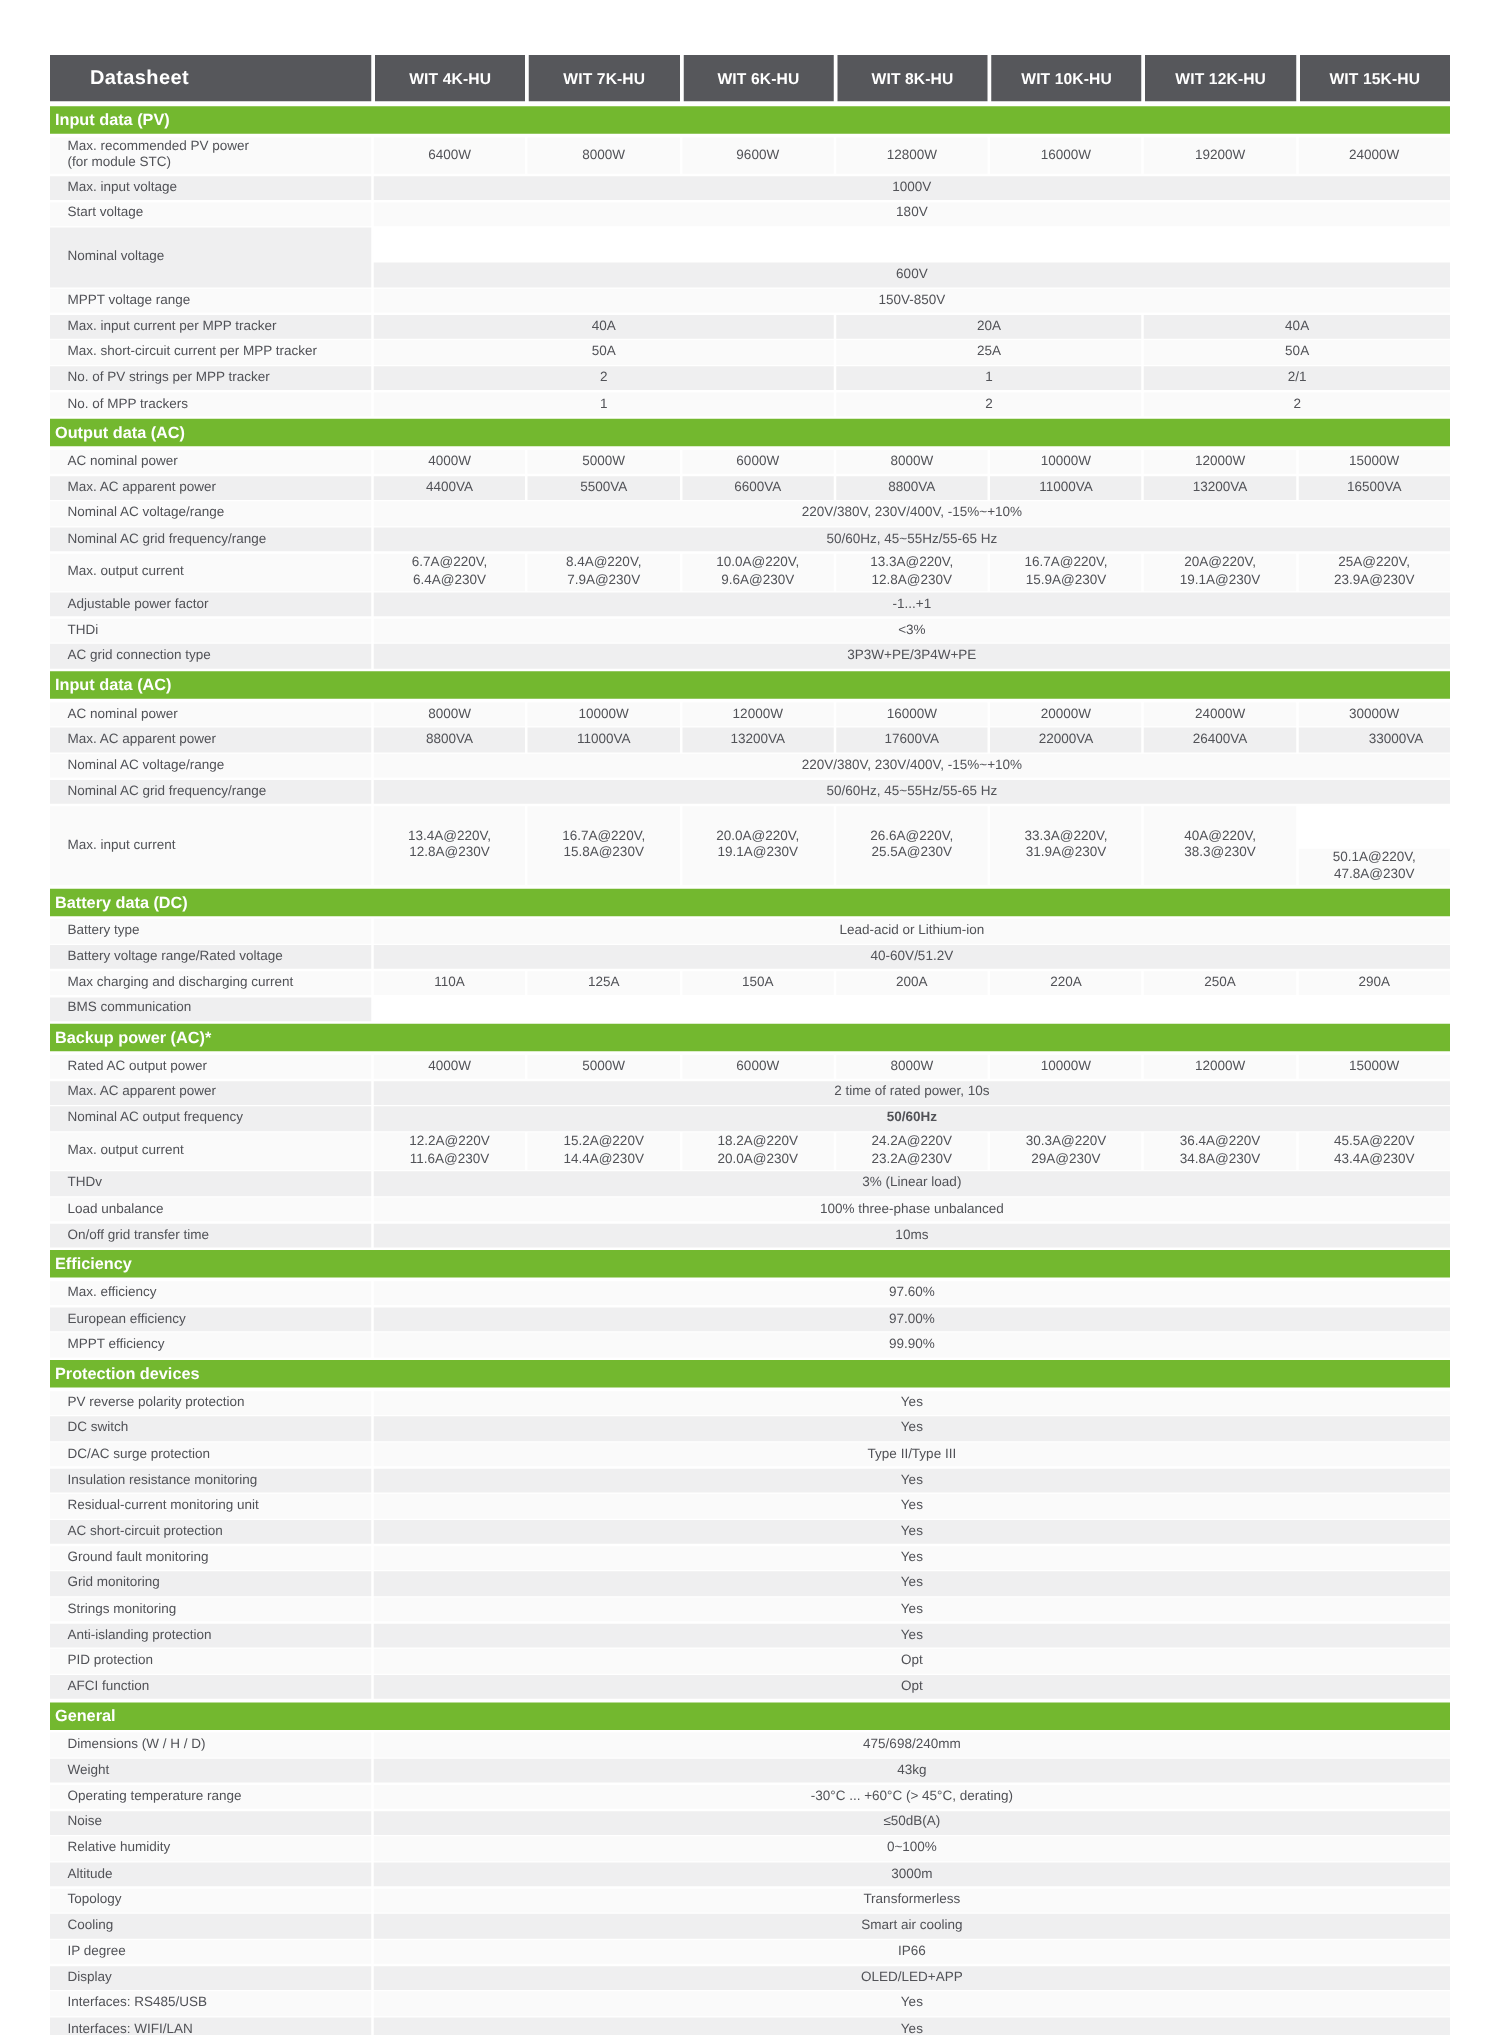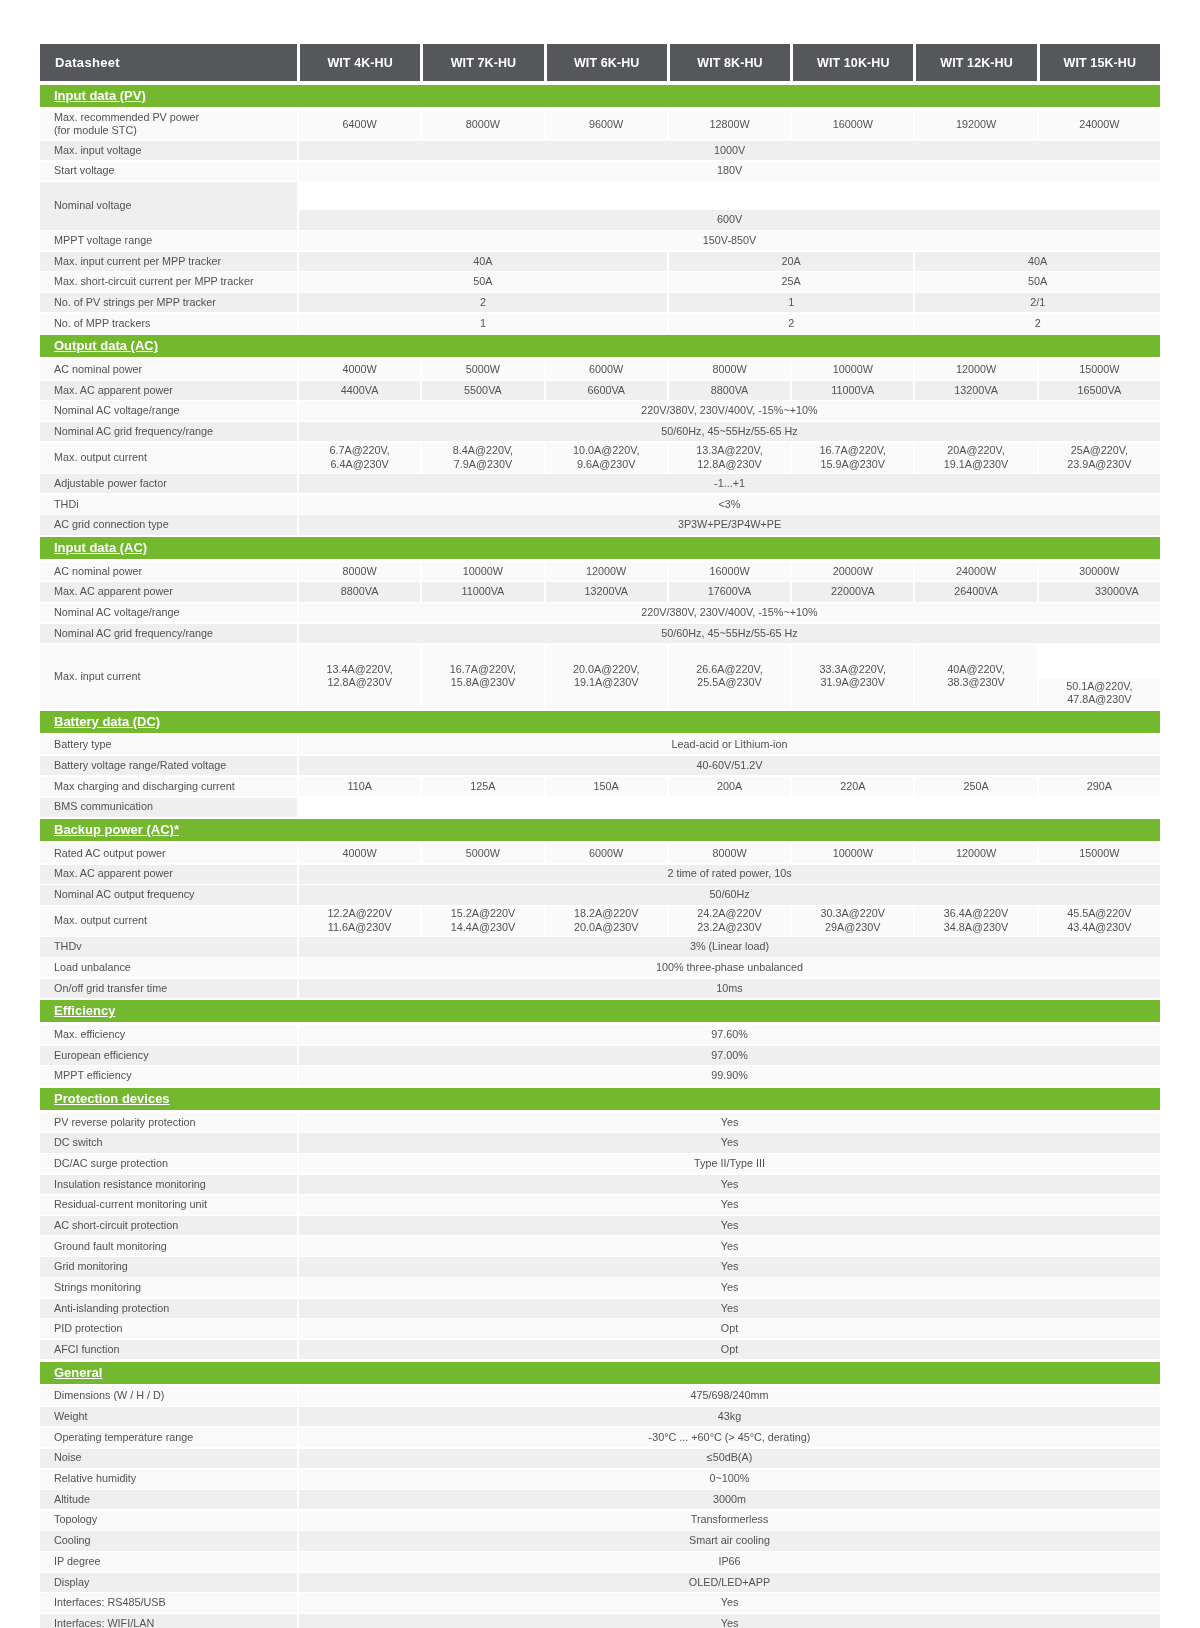--- a/index.html
+++ b/index.html
@@ -20,32 +20,31 @@
     column-gap:3px;
     height:37px;
     margin-bottom:4px;
   }
   .header-cell {
     background:#56575b; color:#ffffff;
     display:flex; align-items:center; justify-content:center;
     font-size:12.5px; font-weight:bold; letter-spacing:0.1px;
   }
   .header-title {
-    justify-content:flex-start; padding-left:15px;
-    font-size:13px; font-weight:bold; letter-spacing:0.3px;
+    justify-content:flex-start; padding-left:32px;
+    font-size:16px; font-weight:bold; letter-spacing:0.3px;
   }
 
   
   .section-bar {
     background:#73b82f; color:#ffffff;
     height:22px; line-height:22px;
-    padding-left:14px;
+    padding-left:4px;
     font-size:13px; font-weight:bold;
     margin:2.5px 0;
-    text-decoration:underline;
   }
 
   
   .row {
     display:grid;
     grid-template-columns:257px repeat(7, 1fr);
     column-gap:2px;
     margin-bottom:1.4px;
   }
   .row > div {
@@ -293,21 +292,21 @@
             <div class="cell" style="grid-column: 6 / 7;">10000W</div>
             <div class="cell" style="grid-column: 7 / 8;">12000W</div>
             <div class="cell" style="grid-column: 8 / 9;">15000W</div>
           </div>
           <div class="row even">
             <div class="label">Max. AC apparent power</div>
             <div class="cell" style="grid-column: 2 / 9;">2 time of rated power, 10s</div>
           </div>
           <div class="row even">
             <div class="label">Nominal AC output frequency</div>
-            <div class="cell" style="grid-column: 2 / 9;">50/60Hz</div>
+            <div class="cell" style="grid-column: 2 / 9; font-weight: bold;">50/60Hz</div>
           </div>
           <div class="row odd">
             <div class="label">Max. output current</div>
             <div class="cell" style="grid-column: 2 / 3;">12.2A@220V
 11.6A@230V</div>
             <div class="cell" style="grid-column: 3 / 4;">15.2A@220V
 14.4A@230V</div>
             <div class="cell" style="grid-column: 4 / 5;">18.2A@220V
 20.0A@230V</div>
             <div class="cell" style="grid-column: 5 / 6;">24.2A@220V

